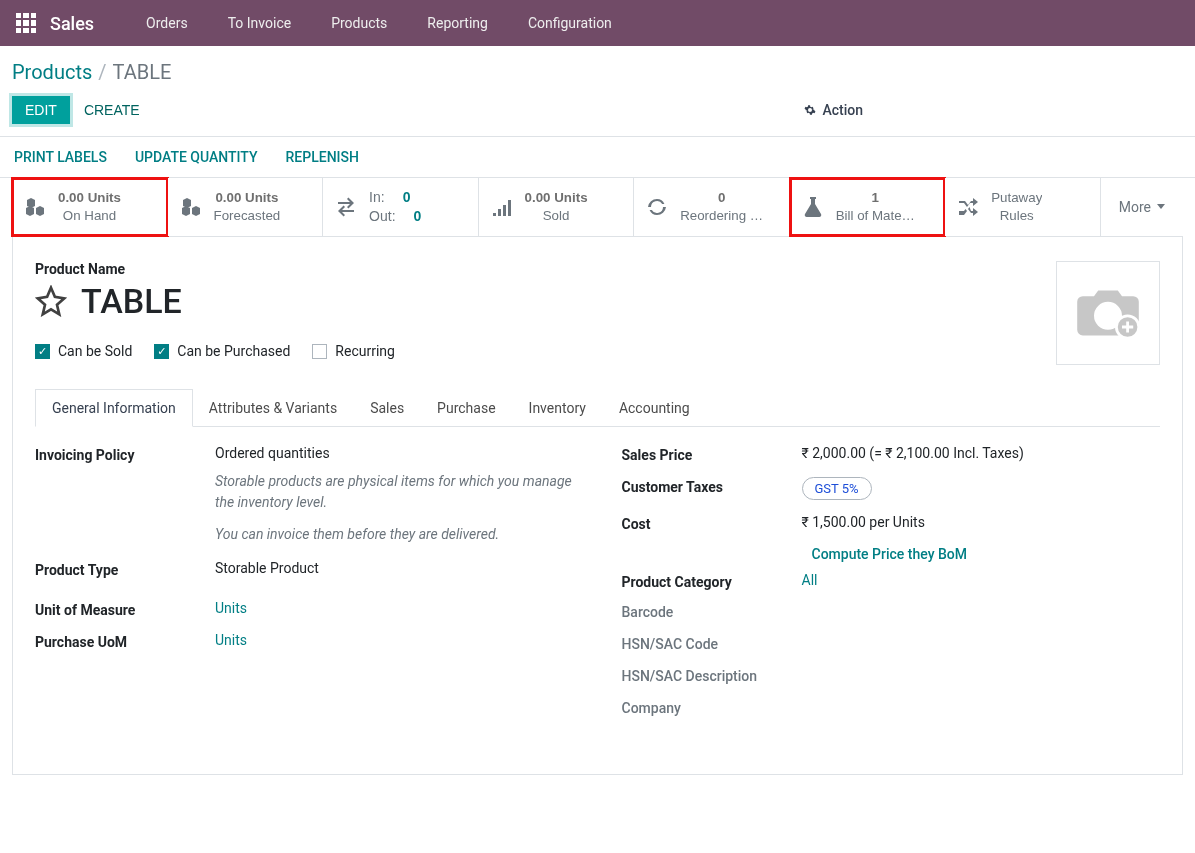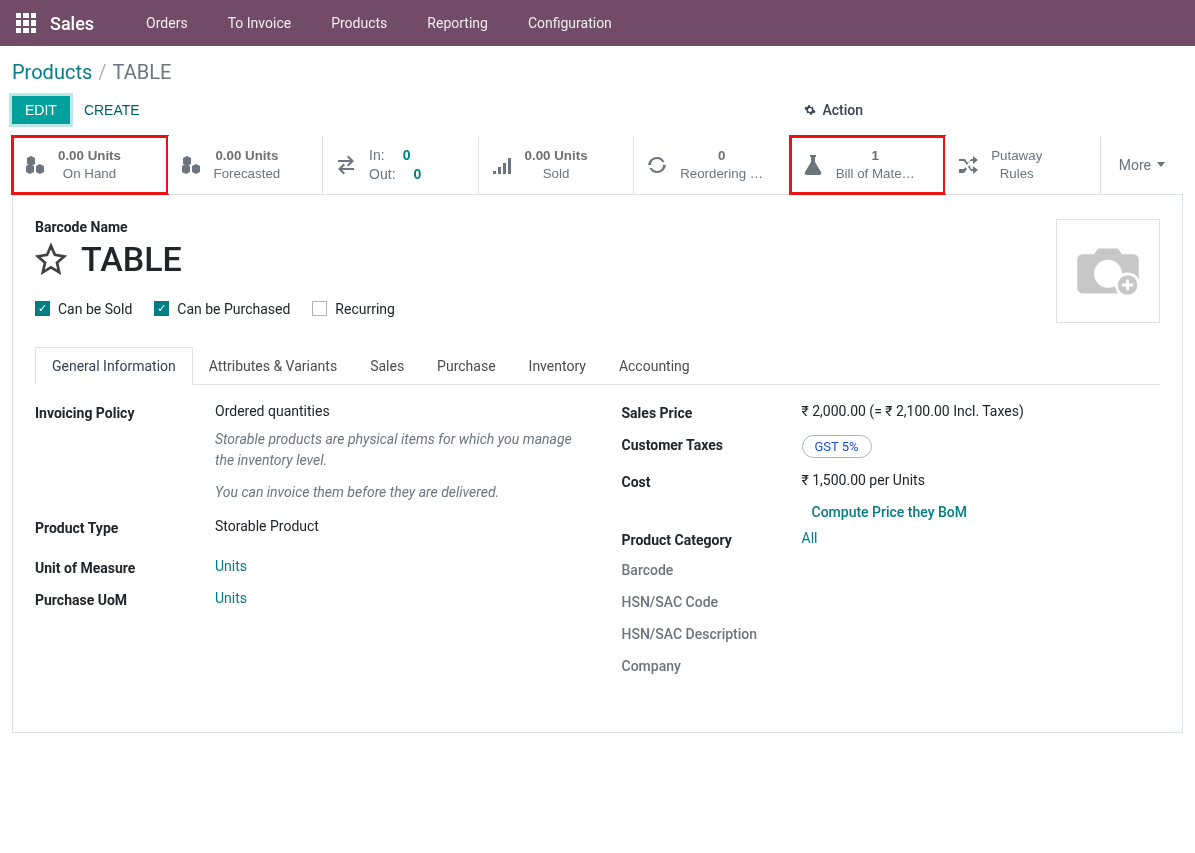--- a/index.html
+++ b/index.html
@@ -34,21 +34,21 @@
 .stat-more { color:#6c757d; display:flex; align-items:center; justify-content:center; gap:6px; padding:10px 18px; cursor:pointer; }
 .caret-down { border-left:4px solid transparent; border-right:4px solid transparent; border-top:5px solid #6c757d; }
 .form-sheet { padding: 24px 22px; border-left:1px solid #dee2e6; border-right:1px solid #dee2e6; border-bottom:1px solid #dee2e6; margin:0 12px; }
 .product-header { display:flex; align-items:flex-start; }
 .ph-left { flex:1; }
 .pn-label { font-weight:700; font-size:14px; color:#212529; margin-bottom:4px; }
 .pn-row { display:flex; align-items:center; gap:14px; }
 .star { width:32px; height:32px; fill:none; stroke:#414141; stroke-width:2; cursor:pointer; }
 .pn-value { font-size:34px; font-weight:500; color:#212529; }
 .chk-row { display:flex; gap:22px; margin-top:22px; align-items:center; }
-.chk { display:flex; align-items:flex-start; gap:8px; font-size:14px; color:#212529; }
+.chk { display:flex; align-items:flex-end; gap:8px; font-size:14px; color:#212529; }
 .chk .box { width:15px; height:15px; border:1px solid #017e84; display:inline-flex; align-items:center; justify-content:center; }
 .chk.checked .box { background:#017e84; }
 .chk.checked .box::after { content:'✓'; color:#fff; font-size:11px; line-height:1; }
 .img-placeholder { width:104px; height:104px; border:1px solid #dee2e6; display:flex; align-items:center; justify-content:center; cursor:pointer; }
 .img-placeholder svg { width:72px; height:56px; fill:#c7c7c7; }
 .tabs { display:flex; border-bottom:1px solid #dee2e6; margin-top:24px; }
 .tab { padding:10px 16px; color:#374151; font-size:14px; cursor:pointer; border:1px solid transparent; border-bottom:none; background:#fff; }
 .tab.active { border-color:#dee2e6; border-bottom:1px solid #fff; margin-bottom:-1px; color:#374151; }
 .tab:not(.active) { color:#4c4c4c; }
 .tab + .tab { border-left:none; }
@@ -98,20 +98,25 @@
     <button class="btn-edit">EDIT</button>
     <button class="btn-create">CREATE</button>
     <div class="action-dropdown">
       <svg class="gear" viewBox="0 0 24 24" fill="#374151">
           <path d="M12 8a4 4 0 100 8 4 4 0 000-8zm9 4a9 9 0 01-.1 1.3l2.1 1.6-2 3.5-2.5-1a7 7 0 01-2.2 1.3l-.4 2.7h-4l-.4-2.7a7 7 0 01-2.2-1.3l-2.5 1-2-3.5 2.1-1.6A9 9 0 013 12a9 9 0 01.1-1.3L1 9.1l2-3.5 2.5 1a7 7 0 012.2-1.3L8.1 2.6h4l.4 2.7a7 7 0 012.2 1.3l2.5-1 2 3.5-2.1 1.6A9 9 0 0121 12z"></path>
         </svg>
       <span>Action</span>
     </div>
   </div>
 
+  <div class="sub-actions">
+    <a>PRINT LABELS</a>
+    <a>UPDATE QUANTITY</a>
+    <a>REPLENISH</a>
+  </div>
 
   <div class="stat-row">
     <button class="stat-btn highlight">
       <svg class="icon" viewBox="0 0 24 24">
           <path d="M3 13l4-2 4 2v6l-4 2-4-2v-6zm10 0l4-2 4 2v6l-4 2-4-2v-6zM8 3l4 2v6l-4 2-4-2V5l4-2z"></path>
         </svg>
       <span class="txt">
           <span class="v1">0.00 Units</span>
           <span class="v2">On Hand</span>
         </span>
@@ -178,21 +183,21 @@
     </button>
     <div class="stat-more">
       <span>More</span>
       <span class="caret-down"></span>
     </div>
   </div>
 
   <div class="form-sheet">
     <div class="product-header">
       <div class="ph-left">
-        <div class="pn-label">Barcode Name</div>
+        <div class="pn-label">Product Name</div>
         <div class="pn-row">
           <svg class="star" viewBox="0 0 24 24">
               <path d="M12 2l2.9 6.9L22 10l-5.5 4.8L18.2 22 12 18.3 5.8 22l1.7-7.2L2 10l7.1-1.1L12 2z"></path>
             </svg>
           <div class="pn-value">TABLE</div>
         </div>
         <div class="chk-row">
           <label class="chk checked">
               <span class="box"></span>
               <span>Can be Sold</span>

